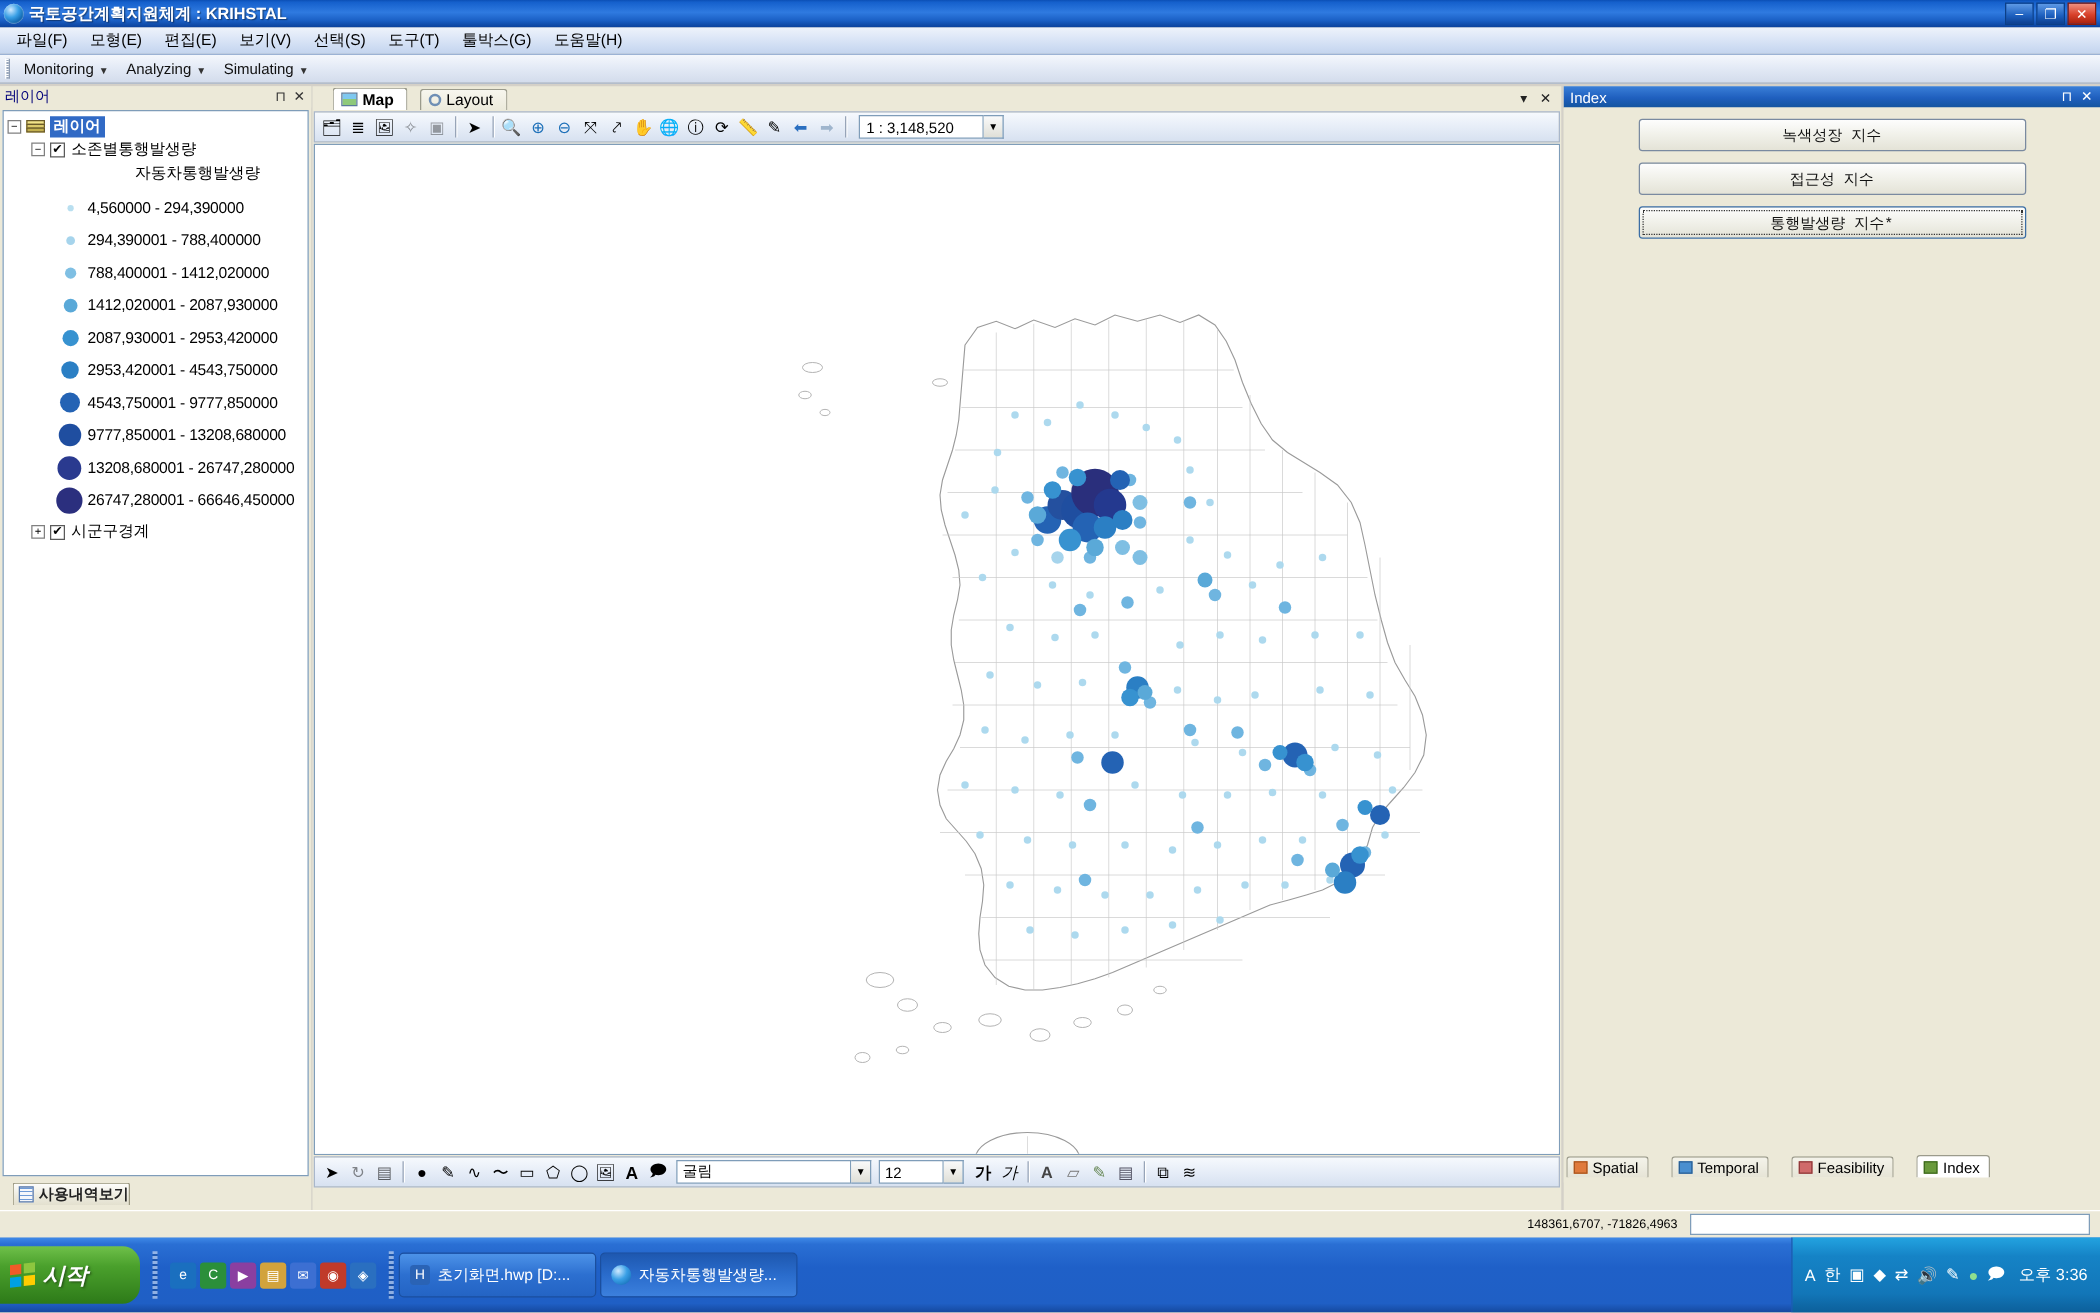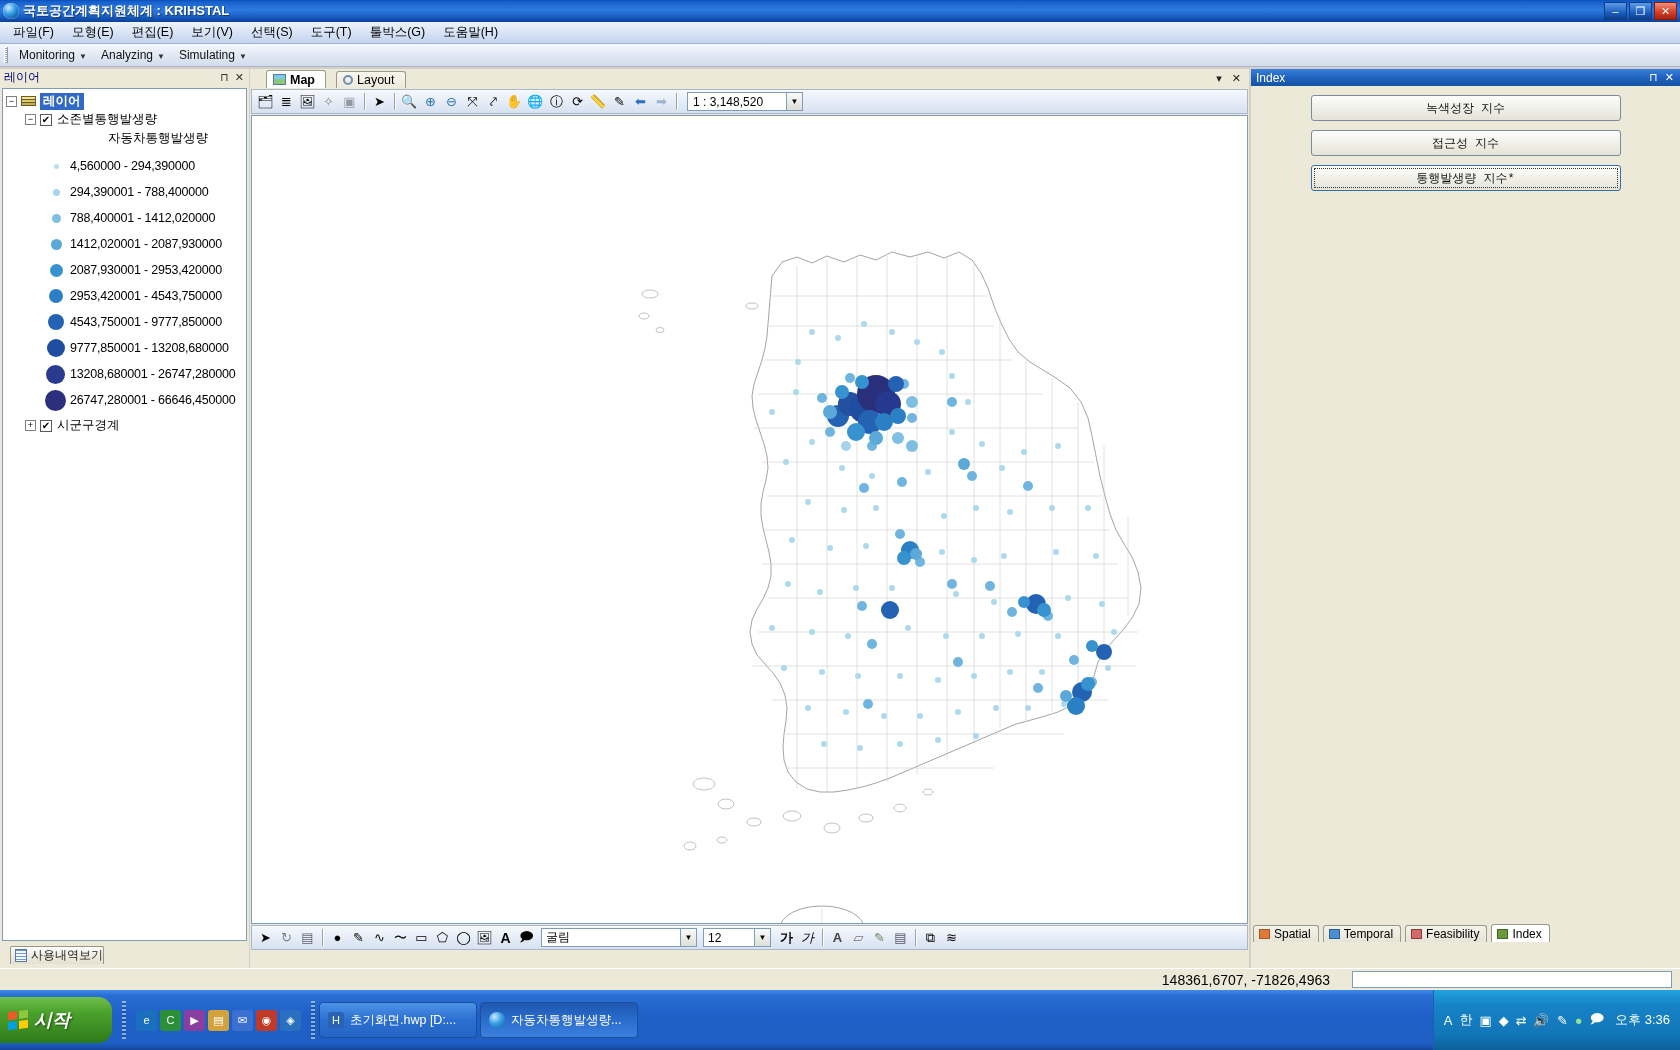--- a/index.html
+++ b/index.html
@@ -79,21 +79,21 @@
   .sel-text { background:#316ac5; color:#fff; padding:0 3px; font-weight:bold;}
   .lyr-name { font-size:12.5px; }
   .field-name { font-size:12.5px; padding-left:69px;margin-left:36px; }
   .legend-row { display:flex; align-items:center; height:26px; padding-left:46px; font-size:12px;}
   .dot { border-radius:50%; margin-right:9px; flex:none; }
   .legend-label { font-size:12.5px; letter-spacing:-0.2px; white-space:nowrap;}
   .usage-btn {
     position:absolute; left:10px; top:877px; width:94px; height:18px;
     background: linear-gradient(to bottom,#fdfdfb,#eceadd 60%,#e3e0cf);
     border:1px solid #9a9781; border-bottom:none; border-radius:2px 2px 0 0;
-    display:flex; align-items:center; padding-left:4px; font-size:12px; color:#222;
+    display:flex; align-items:center; padding-left:4px; font-size:12px; color:#222;font-weight:bold;
   }
   .usage-ico { width:12px;height:13px;background:#f5f5f5;border:1px solid #5577aa;margin-right:4px;
     background-image: repeating-linear-gradient(to bottom, #6e9ad6 0 1px, #f5f7fb 1px 3px); flex:none;}
 
   
   .center { position:absolute; left:250px; top:69px; width:999px; height:899px; background:#ece9d8; }
   .maptabs { height:19px; position:relative; }
   .tab {
     position:absolute; top:2px; height:17px; display:flex; align-items:center; padding:0 10px 0 6px;
     font-size:12.5px; border:1px solid #9b9b8c; border-bottom:none;
@@ -139,33 +139,33 @@
   }
   .idx-title .acts { margin-left:auto; display:flex; gap:7px; padding-right:6px; font-size:11px;}
   .idx-body { position:absolute; left:0; top:17px; width:429px; height:860px; background:#ece9d8; }
   .idx-btn {
     margin:9px auto 0 auto; width:310px; height:26px;
     background: linear-gradient(to bottom,#fdfdfd,#f1f1ea 48%,#e4e3d7);
     border:1px solid #7a8aa0; border-radius:3px;
     display:flex; align-items:center; justify-content:center; font-size:12px; color:#111;font-family:Liberation Mono, monospace;
   }
   .idx-btn.focused { outline:1px dotted #333; outline-offset:-4px; border-color:#3b6ea5; }
-  .idx-tabs { position:absolute; left:2px; bottom:4px; width:425px; height:18px; display:flex; align-items:flex-end; gap:4px;}
+  .idx-tabs { position:absolute; left:2px; bottom:4px; width:425px; height:18px; display:flex; align-items:flex-end; gap:18px;}
   .itab { height:17px; display:flex; align-items:center; gap:4px; padding:0 7px 0 5px; font-size:12px;
     border:1px solid #9b9b8c; border-bottom:none; border-radius:3px 3px 0 0;
     background: linear-gradient(to bottom,#f4f3ea,#e6e4d6);}
   .itab.active { background:#fff; height:18px; font-weight:normal;}
   .itab .sq { width:11px;height:10px; display:block; flex:none;}
 
   
   .statusbar {
     position:absolute; left:0; top:968px; width:1680px; height:22px;
     background:#ece9d8; border-top:1px solid #fff; display:flex; align-items:center;
   }
-  .st-coords { margin-left:auto; font-size:14px; color:#000; padding-right:22px; }
+  .st-coords { margin-left:auto; font-size:10px; color:#000; padding-right:10px; }
   .st-field { width:320px; height:17px; background:#fff; border:1px solid #7f9db9; margin-right:8px;}
 
   
   .taskbar {
     position:absolute; left:0; top:990px; width:1680px; height:60px;
     background: linear-gradient(to bottom,#3f8ae8 0%,#2a6fd4 9%,#1f60c8 40%,#1f5fc5 88%,#15489e 100%);
     display:flex; align-items:center;
   }
   .startbtn {
     height:46px; width:112px; margin:0 6px 0 0;

